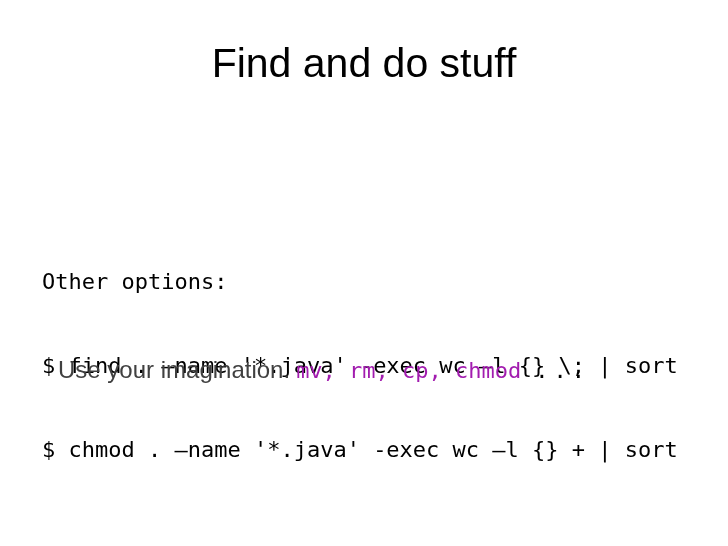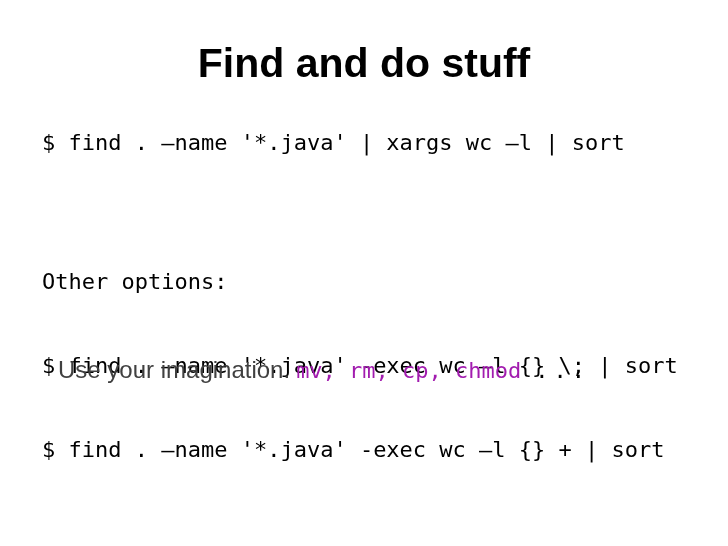--- a/index.html
+++ b/index.html
@@ -15,21 +15,21 @@
     overflow: hidden;
     color: #000000;
   }
   .slide-title {
     position: absolute;
     top: 40px;
     left: 0;
     width: 728px;
     text-align: center;
     font-family: "Liberation Sans", sans-serif;
-    font-weight: 700;
+    font-weight: 400;
     font-size: 41px;
     line-height: 1.15;
     color: #000000;
     letter-spacing: 0px;
   }
   .code {
     font-family: "DejaVu Sans Mono", "Liberation Mono", monospace;
     font-size: 22px;
     line-height: 28px;
     white-space: pre;
@@ -70,25 +70,24 @@
     letter-spacing: 5px;
   }
 </style>
 </head>
 <body>
 
 <div class="slide">
 
   <div class="slide-title">Find and do stuff</div>
 
-  <div class="code code-block-1">$ find . –name '*.java' | xargs wc –l | sort</div>
 
   <div class="code code-block-2">
     <div>Other options:</div>
     <div>$ find . –name '*.java' -exec wc –l {} \; | sort</div>
-    <div>$ find . –name '*.java' -exec wc –l {} + | sort</div>
+    <div>$ chmod . –name '*.java' -exec wc –l {} + | sort</div>
   </div>
 
   <div class="imagination-line">
     <span class="sans-text">Use your imagination.</span><span class="mono-inline">mv, rm, cp, chmod</span><span class="ellipsis-dots">...</span>
   </div>
 
 </div>
 
 </body></html>

